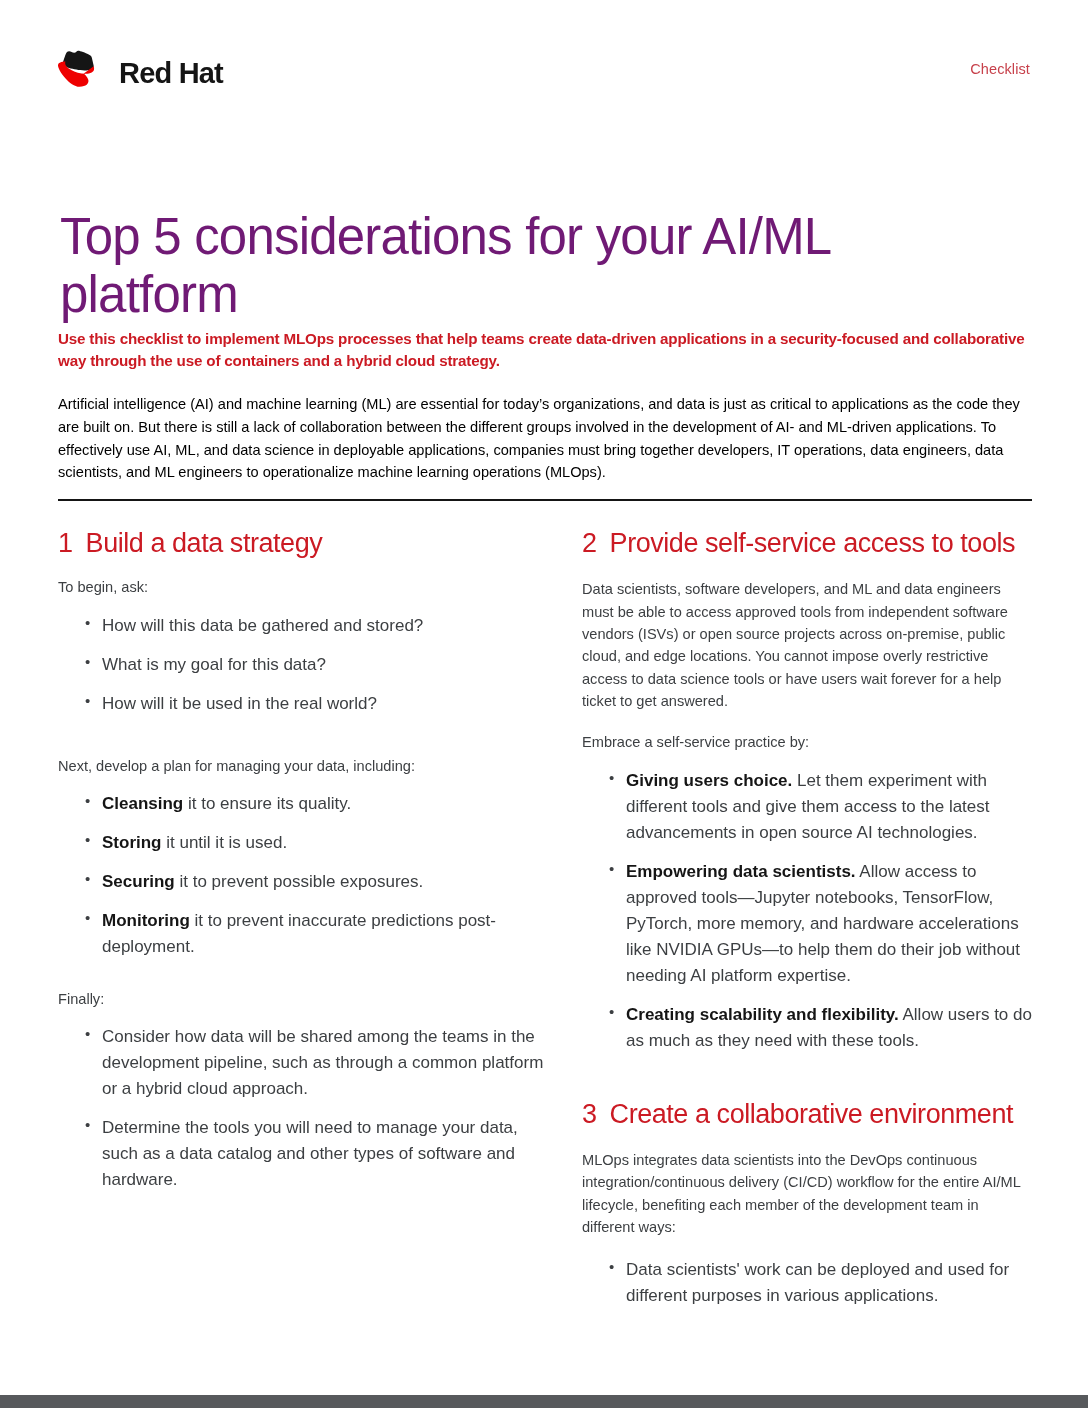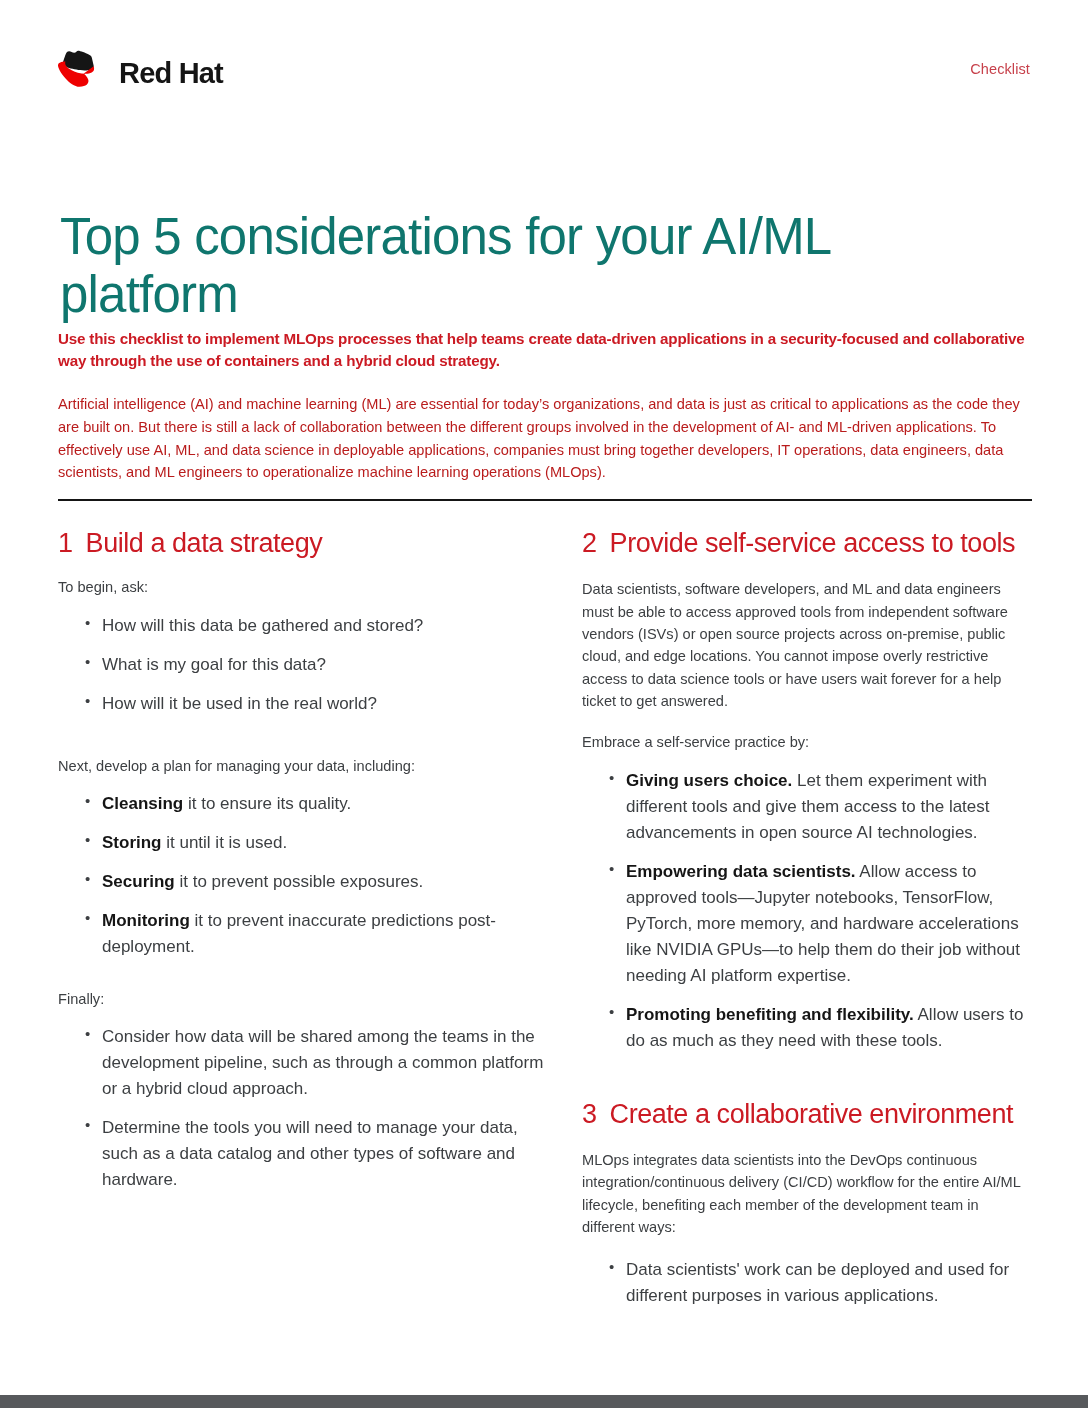--- a/index.html
+++ b/index.html
@@ -53,21 +53,21 @@
 
   
   .title {
     position: absolute;
     top: 174px;
     left: 60px;
     width: 880px;
     font-size: 51px;
     line-height: 1.14;
     font-weight: 400;
-    color: #0f766e;
+    color: #701a75;
     letter-spacing: -0.8px;
   }
 
   
   .intro-block {
     position: absolute;
     top: 328px;
     left: 58px;
     width: 974px;
   }
@@ -75,21 +75,21 @@
     font-size: 15.2px;
     line-height: 1.42;
     font-weight: 700;
     color: #cb1a23;
     letter-spacing: -0.18px;
     margin: 0 0 22px 0;
   }
   .intro-body {
     font-size: 14.6px;
     line-height: 1.56;
-    color: #b91c1c;
+    color: #000000;
     margin: 0;
   }
 
   .divider {
     position: absolute;
     top: 499px;
     left: 58px;
     width: 974px;
     height: 2px;
     background: #151515;
@@ -256,21 +256,21 @@
       <p class="txt lead-in">Embrace a self-service practice by:</p>
 
       <ul class="blist">
         <li>
           <b>Giving users choice.</b><span> Let them experiment with different tools and give them access to the latest advancements in open source AI technologies.</span>
         </li>
         <li>
           <b>Empowering data scientists.</b><span> Allow access to approved tools—Jupyter notebooks, TensorFlow, PyTorch, more memory, and hardware accelerations like NVIDIA GPUs—to help them do their job without needing AI platform expertise.</span>
         </li>
         <li>
-          <b>Promoting benefiting and flexibility.</b><span> Allow users to do as much as they need with these tools.</span>
+          <b>Creating scalability and flexibility.</b><span> Allow users to do as much as they need with these tools.</span>
         </li>
       </ul>
 
       <h2 class="section-heading tight-top">
         <span class="num">3</span>
         <span>Create a collaborative environment</span>
       </h2>
 
       <p class="txt">MLOps integrates data scientists into the DevOps continuous integration/continuous delivery (CI/CD) workflow for the entire AI/ML lifecycle, benefiting each member of the development team in different ways:</p>
 

